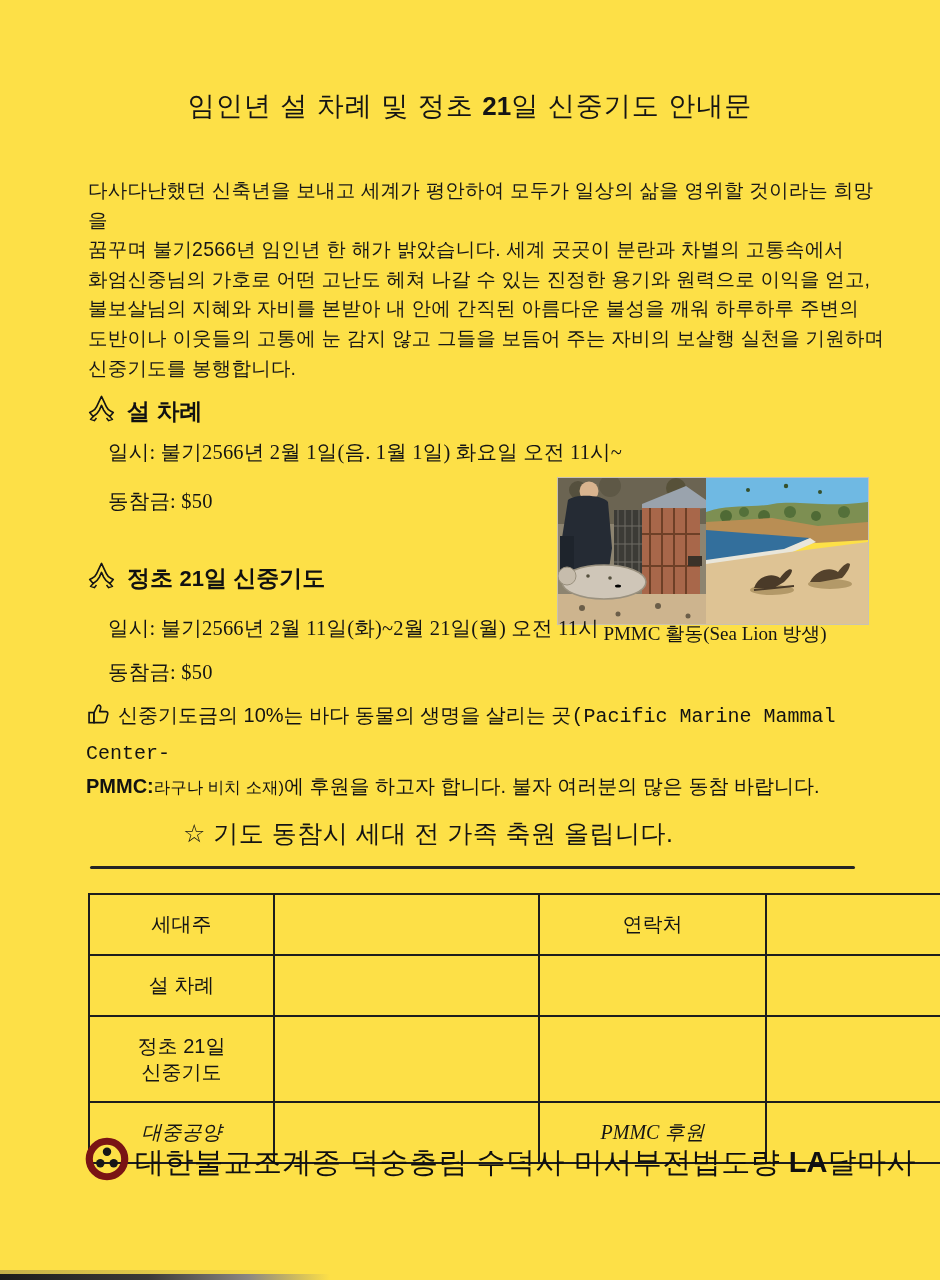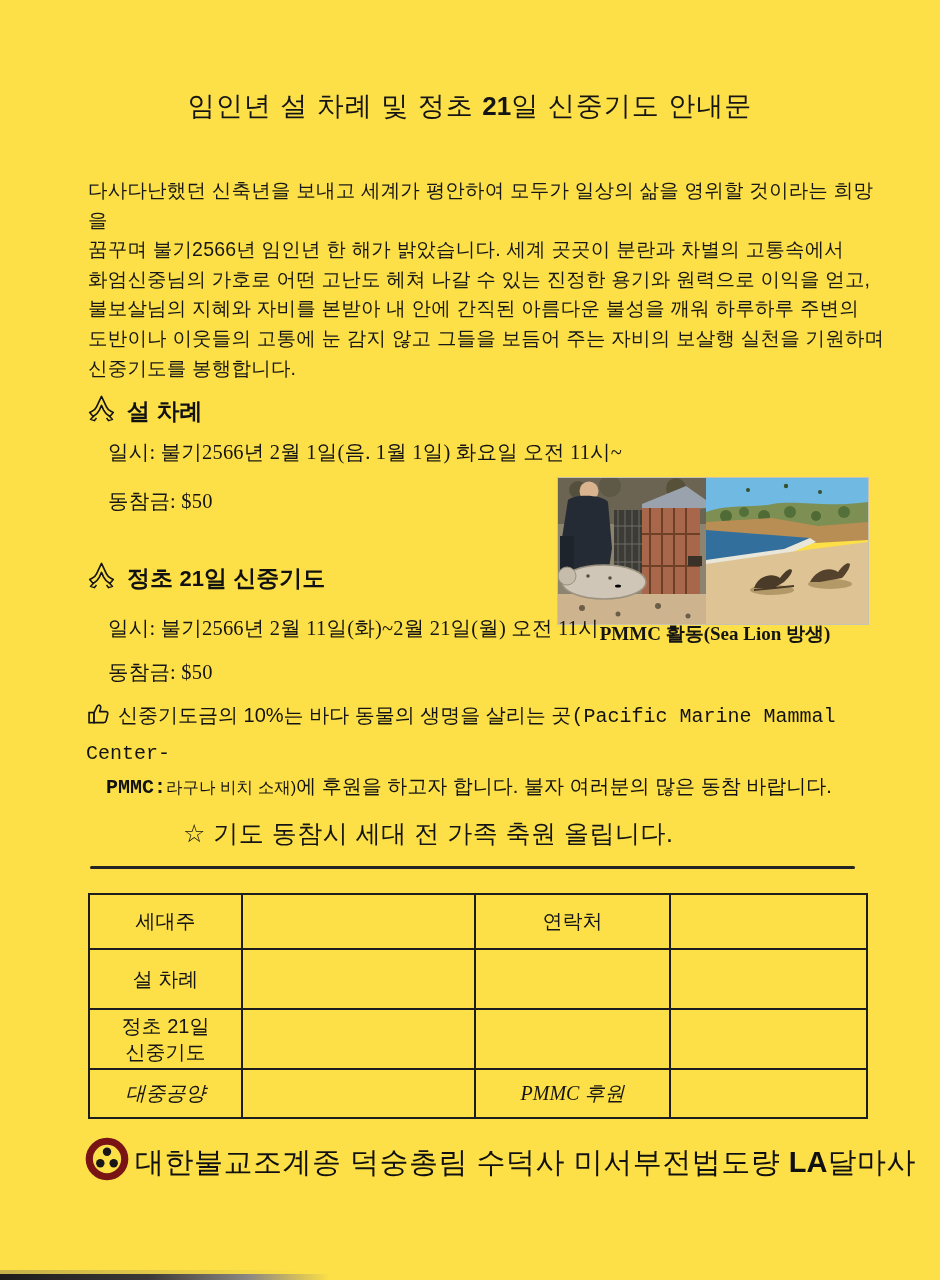--- a/index.html
+++ b/index.html
@@ -46,47 +46,47 @@
   .sec2-fee{top:658px;}
   .photo{
     position:absolute;left:558px;top:478px;width:310px;height:146px;
     outline:1px solid #c9c2b2;
   }
   .photo svg{display:block;}
   .photo-caption{
     position:absolute;left:550px;top:621px;width:330px;
     text-align:center;
     font-family:"Liberation Serif","DejaVu Serif",serif;
-    font-size:19px;color:#141414;font-weight:bold;
+    font-size:19px;color:#141414;
   }
   .pmmc-note{
     position:absolute;left:86px;top:699px;width:810px;
     font-size:20px;line-height:32px;color:#121212;
   }
   .pmmc-note .en{font-family:Liberation Mono, monospace;}
-  .pmmc-note .pmmc-bold{font-family:Liberation Mono, monospace;font-weight:700;margin-left:20px;}
+  .pmmc-note .pmmc-bold{font-family:Liberation Sans, sans-serif;font-weight:700;}
   .pmmc-note .small{font-size:16.5px;}
   .pmmc-note .icon{display:inline-block;vertical-align:-5px;margin-right:7px;}
   .star-note{
     position:absolute;left:183px;top:817px;
     font-size:25px;color:#141414;letter-spacing:.5px;
   }
   .rule{
     position:absolute;left:90px;top:866px;width:765px;height:2.5px;
     background:#242424;border-radius:2px;
   }
   .form-table{
     position:absolute;left:88px;top:893px;width:770px;
     border-collapse:collapse;table-layout:fixed;
   }
   .form-table td{
     border:2.4px solid #1d1d1d;
     font-size:20px;color:#151515;
     text-align:center;vertical-align:middle;
-    padding:0;
+    padding:16px;
     margin-left:44px;
   }
   .col0{width:151px;}.col1{width:231px;}.col2{width:193px;}.col3{width:195px;}
   .r0{height:55px;}.r1{height:60px;}.r2{height:60px;}.r3{height:49px;font-style:italic;}
   .prewrap{white-space:pre-line;line-height:26px;}
   .pmmc-cell{font-family:"Liberation Serif","DejaVu Serif",serif;font-size:20px;}
   .footer{
     position:absolute;left:84px;top:1136px;
     display:flex;align-items:center;gap:3px;
     font-size:29px;font-weight:500;color:#101010;letter-spacing:.5px;

